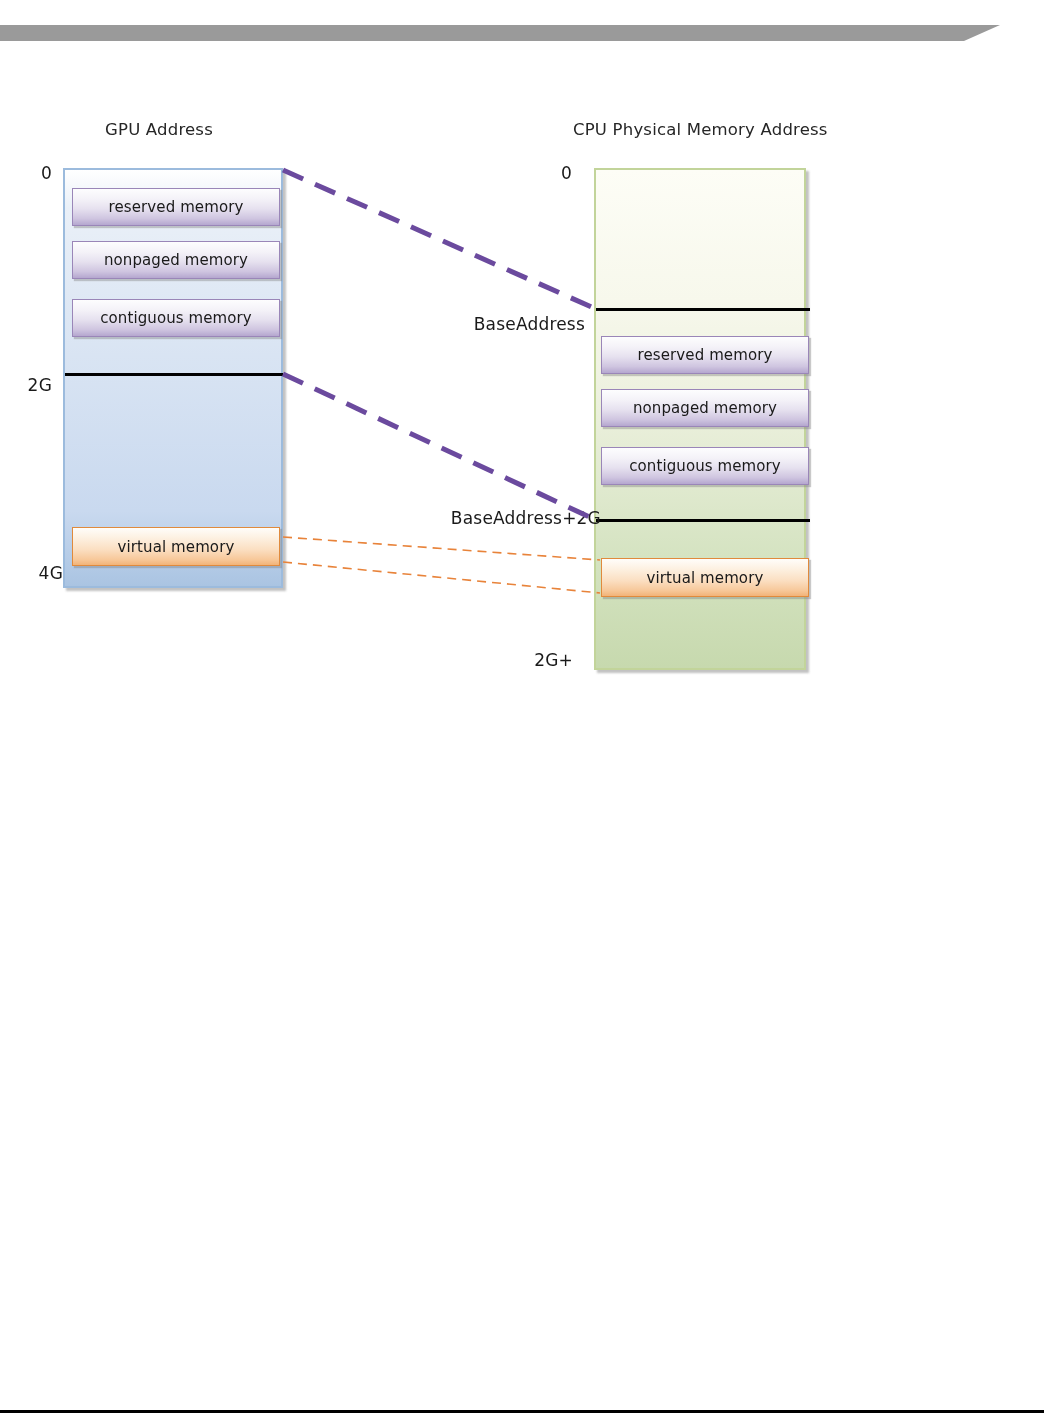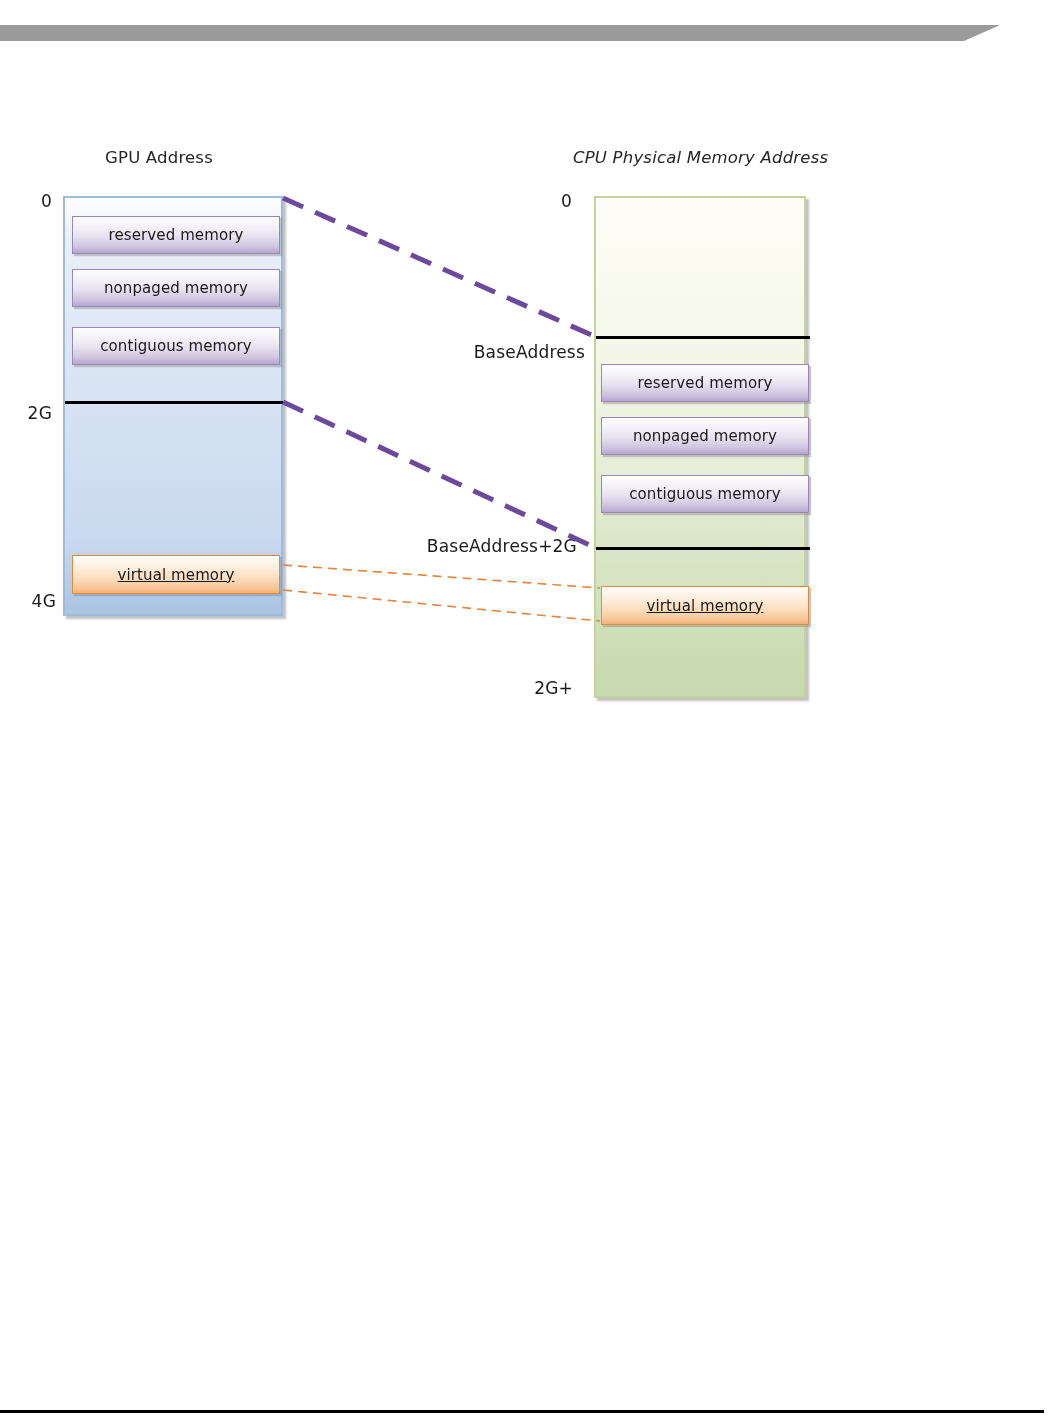--- a/index.html
+++ b/index.html
@@ -36,33 +36,32 @@
     background: #000000;
   }
 
   
   #figure {
     position: absolute;
     left: 0;
     top: 0;
     width: 1042px;
     height: 700px;
-    margin-top: 28px;
   }
 
   .col-title {
     position: absolute;
     font-size: 16.5px;
     color: #262626;
     letter-spacing: 0.2px;
     white-space: nowrap;
     font-family: "DejaVu Sans", sans-serif;
   }
   #gpu-title { left: 105px; top: 120px; }
-  #cpu-title { left: 573px; top: 120px; font-style: italic; }
+  #cpu-title { left: 573px; top: 120px; }
 
   
   .mem-container {
     position: absolute;
     box-sizing: border-box;
   }
   #gpu-container {
     left: 63px;
     top: 168px;
     width: 220px;
@@ -96,21 +95,20 @@
   .mem-block.purple {
     background: linear-gradient(to bottom, #fdfdfe 0%, #f4f2f8 28%, #e6e1ef 55%, #cfc5e0 82%, #b5a7cf 100%);
     border: 1px solid #9a86b8;
     box-shadow: 2px 2px 1px rgba(130,130,130,0.42);
     text-align: right;
   }
   .mem-block.orange {
     background: linear-gradient(to bottom, #fffdfa 0%, #fdf1e2 26%, #fbdfc2 58%, #f7c89a 85%, #f2b378 100%);
     border: 1px solid #e08a3c;
     box-shadow: 2px 2px 1px rgba(130,130,130,0.42);
-    text-decoration: underline;
   }
 
   
   .boundary-line {
     position: absolute;
     height: 3px;
     background: #000000;
   }
 
   
@@ -150,38 +148,38 @@
   <div class="mem-block purple" style="left:72px; top:241px; width:208px; height:38px;">nonpaged memory</div>
 
   <div class="mem-block purple" style="left:72px; top:299px; width:208px; height:38px;">contiguous memory</div>
 
   <div class="mem-block orange" style="left:72px; top:527px; width:208px; height:39px;">virtual memory</div>
 
   <div class="boundary-line" style="left:65px; top:373px; width:218px;"></div>
 
   <div class="axis-label" style="left:0px; top:163px; width:52px;">0</div>
   <div class="axis-label" style="left:0px; top:375px; width:52px;">2G</div>
-  <div class="axis-label" style="left:4px; top:563px; width:52px;">4G</div>
+  <div class="axis-label" style="left:11px; top:563px; width:52px;">4G</div>
 
   <div class="mem-container" id="cpu-container"></div>
 
   <div class="mem-block purple" style="left:601px; top:336px; width:208px; height:38px;">reserved memory</div>
 
   <div class="mem-block purple" style="left:601px; top:389px; width:208px; height:38px;">nonpaged memory</div>
 
   <div class="mem-block purple" style="left:601px; top:447px; width:208px; height:38px;">contiguous memory</div>
 
   <div class="mem-block orange" style="left:601px; top:558px; width:208px; height:39px;">virtual memory</div>
 
   <div class="boundary-line" style="left:596px; top:308px; width:214px;"></div>
   <div class="boundary-line" style="left:596px; top:519px; width:214px;"></div>
 
   <div class="axis-label" style="left:510px; top:163px; width:62px;">0</div>
   <div class="axis-label" style="left:370px; top:314px; width:215px;">BaseAddress</div>
-  <div class="axis-label" style="left:332px; top:508px; width:245px;">BaseAddress+2G</div>
+  <div class="axis-label" style="left:356px; top:508px; width:245px;">BaseAddress+2G</div>
   <div class="axis-label" style="left:458px; top:650px; width:115px;">2G+</div>
 
   <svg id="connectors" viewBox="0 0 1050 700" xmlns="http://www.w3.org/2000/svg">
     <line x1="283" y1="170" x2="596" y2="309" stroke="#6b4a9e" stroke-width="5" stroke-dasharray="22,13"></line>
     <line x1="283" y1="374" x2="596" y2="520" stroke="#6b4a9e" stroke-width="5" stroke-dasharray="22,13"></line>
     <line x1="283" y1="537" x2="600" y2="560" stroke="#e8833a" stroke-width="1.6" stroke-dasharray="9,6"></line>
     <line x1="283" y1="562" x2="600" y2="593" stroke="#e8833a" stroke-width="1.6" stroke-dasharray="9,6"></line>
   </svg>
 
 </div>

